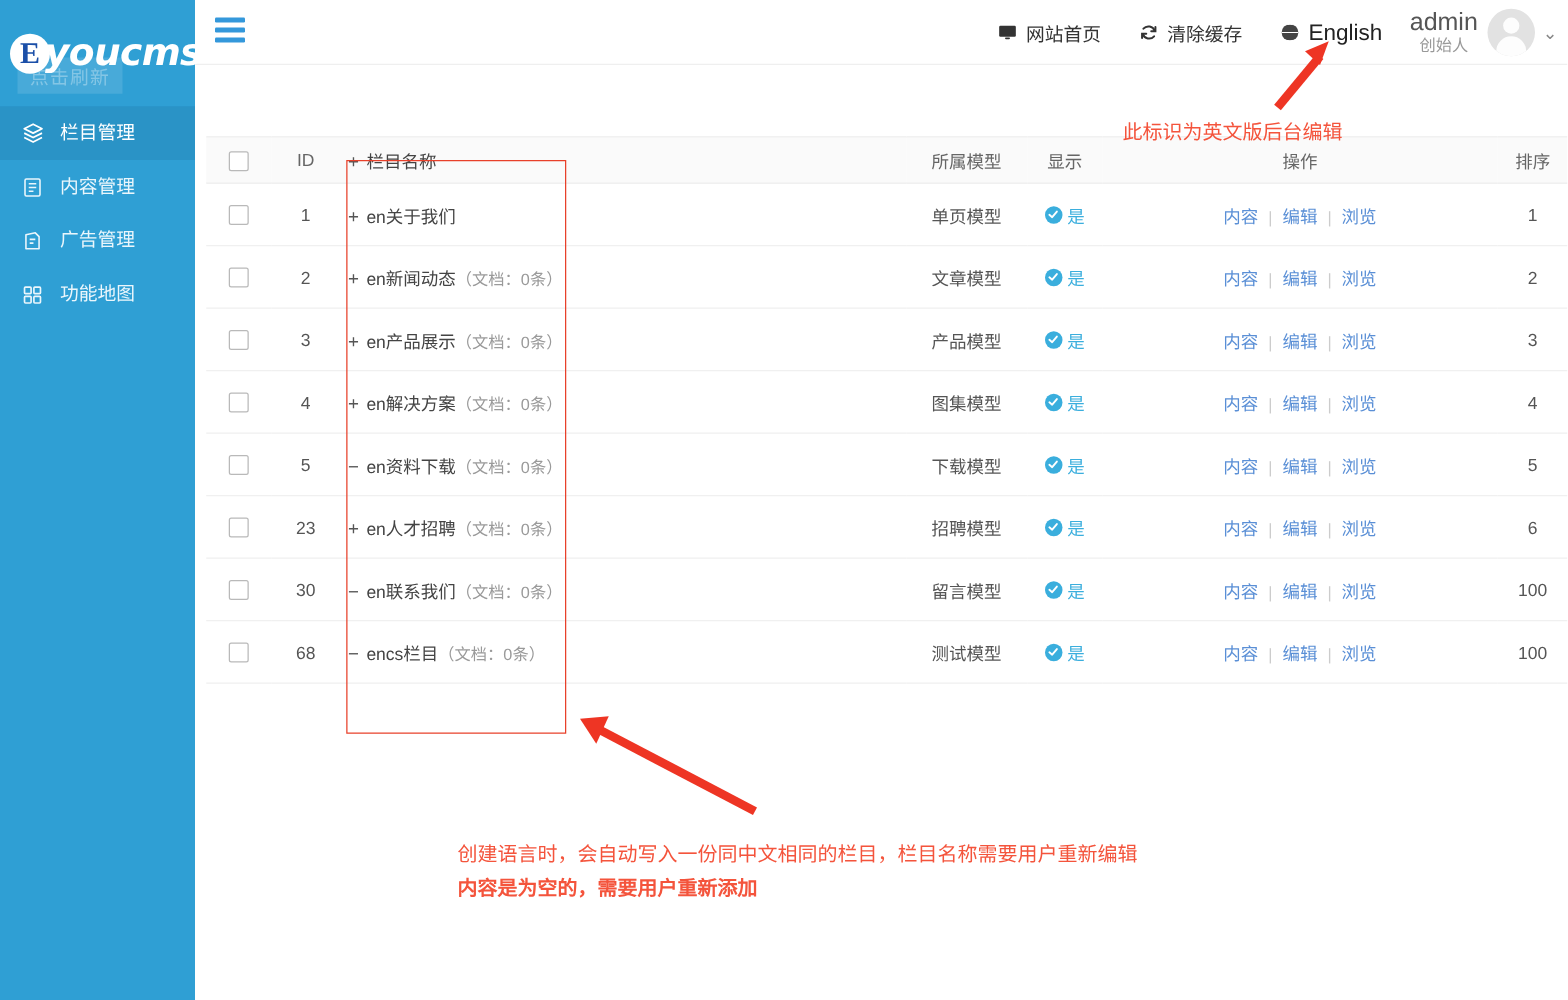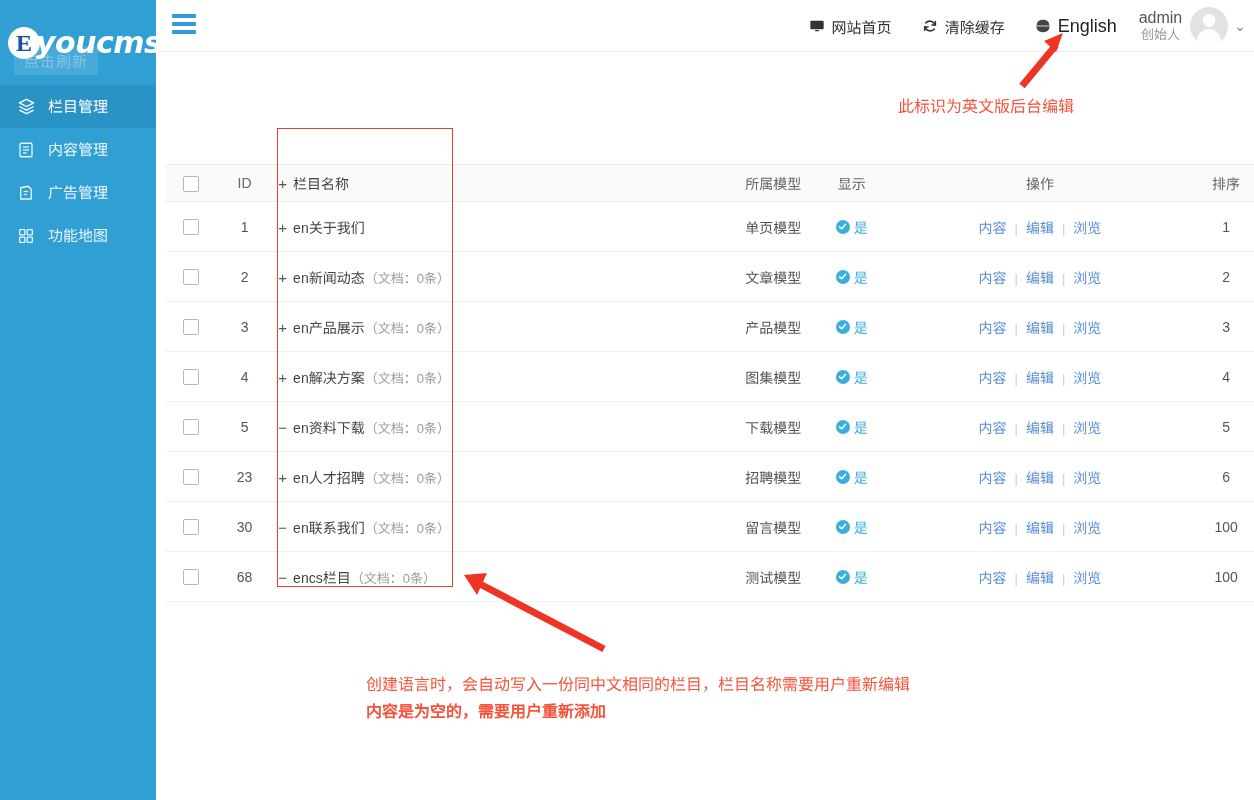--- a/index.html
+++ b/index.html
@@ -92,21 +92,21 @@
     display: flex; align-items: center;
     font-size: 15px; color: #333333;
     margin-right: 30px;
     cursor: pointer; white-space: nowrap; justify-content: flex-end;
   }
   .h-link .h-ico { margin-right: 7px; display: inline-flex; align-items: center; }
   .h-link.lang { color: #222222; font-size: 18px; margin-right: 22px; }
 
   .user-box { display: flex; align-items: center; cursor: pointer; }
   .user-names { text-align: center; line-height: 1.15; margin-right: 8px; }
-  .user-name { font-size: 16px; color: #555555; }
+  .user-name { font-size: 20px; color: #555555; }
   .user-role { font-size: 13px; color: #999999; }
   .avatar {
     width: 38px; height: 38px; border-radius: 50%;
     background: #e2e2e2; overflow: hidden; position: relative;
   }
   .avatar .head {
     position: absolute; left: 50%; top: 7px; transform: translateX(-50%);
     width: 13px; height: 13px; border-radius: 50%; background: #fdfdfd;
   }
   .avatar .body {
@@ -114,21 +114,21 @@
     width: 24px; height: 18px; border-radius: 12px 12px 0 0; background: #fdfdfd;
   }
   .caret { margin-left: 6px; color: #888888; font-size: 14px; }
 
   
   .main {
     position: absolute; left: 156px; top: 52px;
     width: 1098px; height: 748px;
     background: #ffffff;
   }
-  table.grid { width: 1089px; border-collapse: collapse; margin-top: 112px; margin-left: 9px; }
+  table.grid { width: 1089px; border-collapse: collapse; margin-top: 57px; margin-left: 9px; }
   table.grid thead th {
     background: #fafafa;
     border-top: 1px solid #ededed;
     border-bottom: 1px solid #ededed;
     font-weight: normal;
     font-size: 14px; color: #666666;
     height: 37px;
     text-align: center;
     padding: 0 6px;
   }

